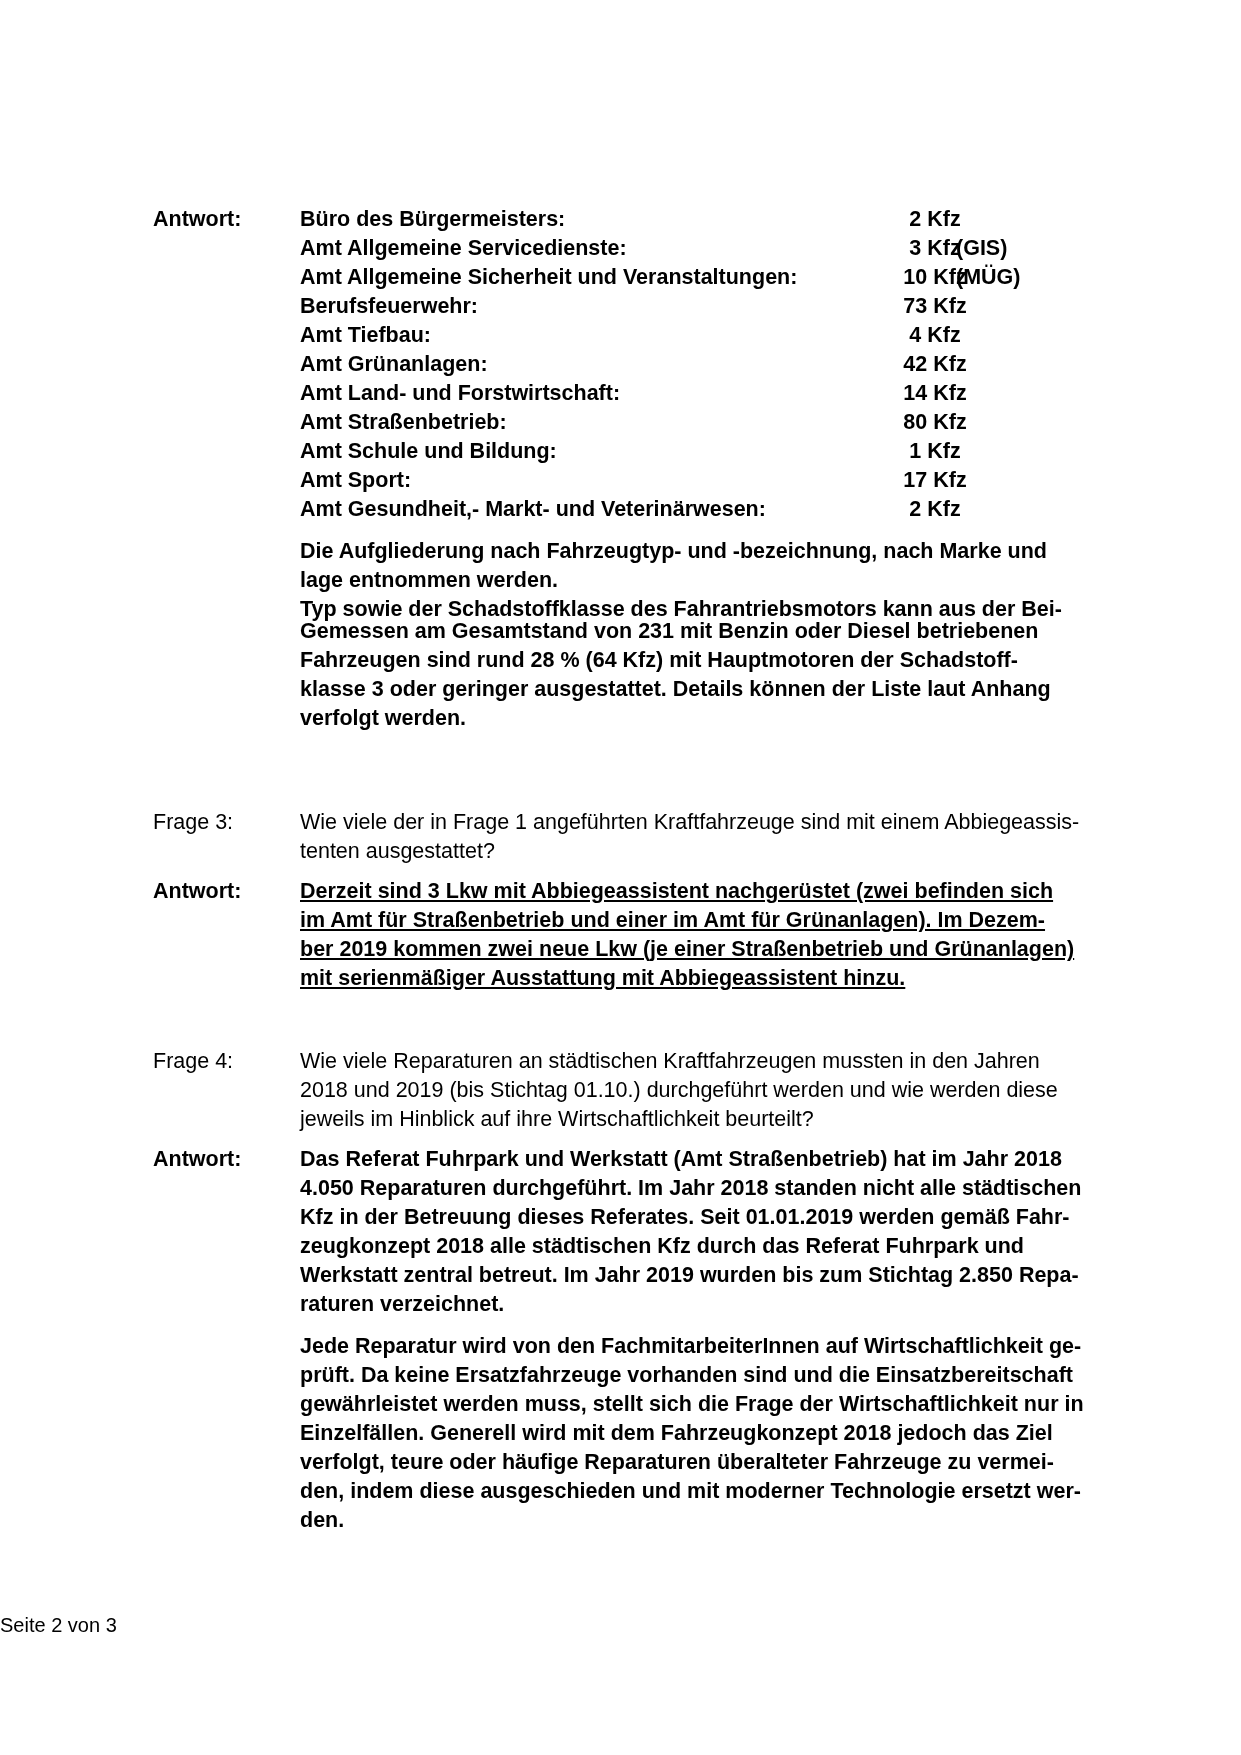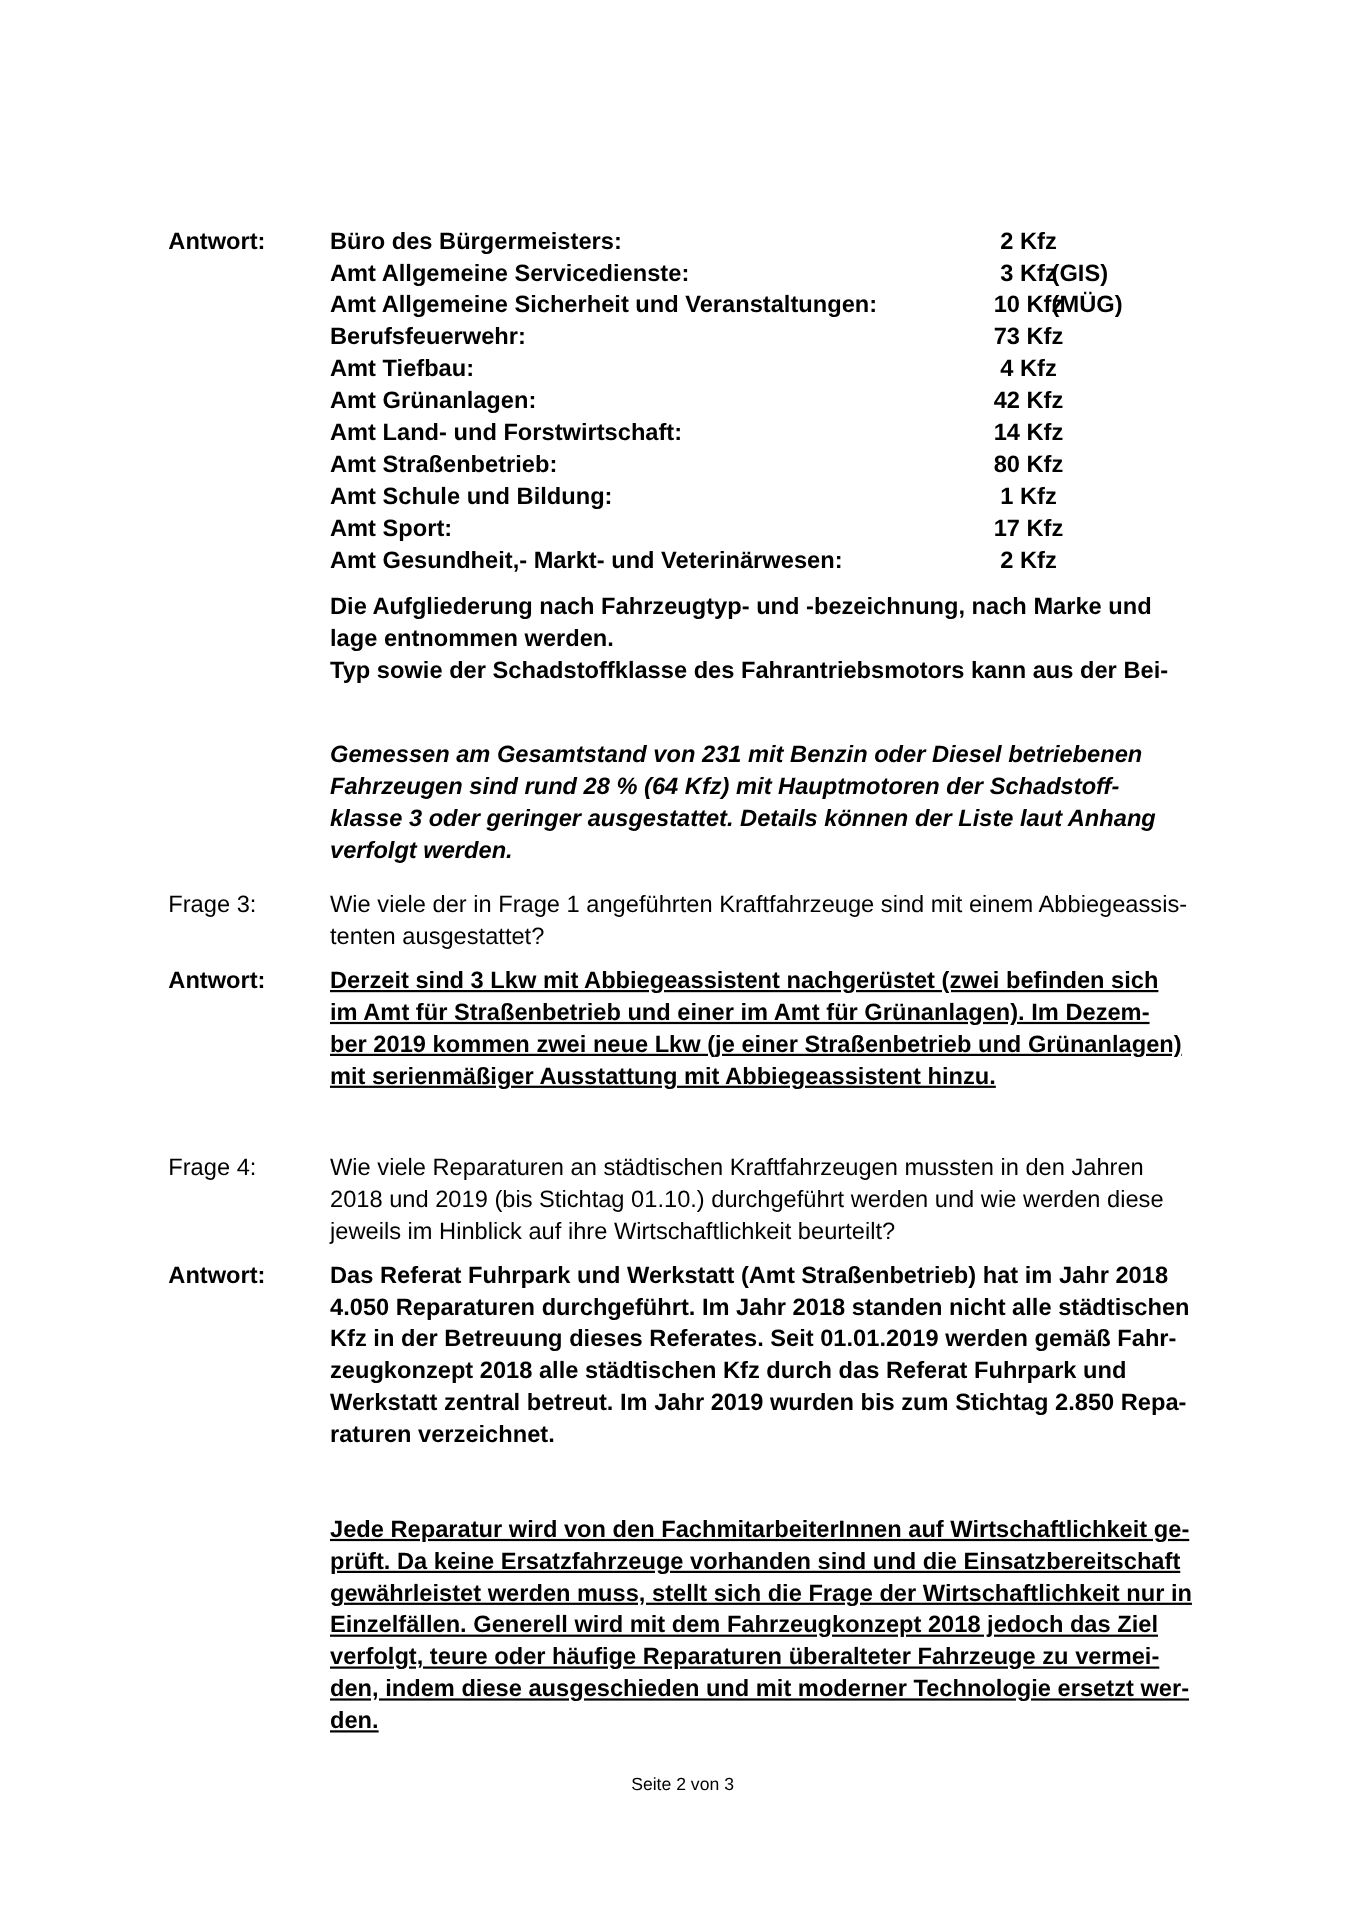--- a/index.html
+++ b/index.html
@@ -11,21 +11,21 @@
   .page { position: absolute; left: 0; top: 0; width: 1241px; height: 1755px; }
   .label { position: absolute; left: 153px; }
   .block { position: absolute; left: 300px; width: 860px; }
   .line { height: 29px; line-height: 29px; white-space: nowrap; }
   .bold { font-weight: bold; }
   .normal { font-weight: normal; }
   .kfz-row { position: relative; height: 29px; line-height: 29px; white-space: nowrap; font-weight: bold; }
   .kfz-name { position: absolute; left: 0; }
   .kfz-val { position: absolute; left: 600px; width: 70px; text-align: center; }
   .kfz-suffix { position: absolute; left: 656px; }
-  .footer { position: absolute; top: 1614px; left: 0; width: 1241px; text-align: center; font-size: 16px; }
+  .footer { position: absolute; top: 1614px; left: 0; width: 1241px; text-align: left; font-size: 20px; }
 </style>
 </head>
 <body>
 
 <div class="page">
 
   <div class="label bold line" style="top:205px;">Antwort:</div>
   <div class="block" style="top:205px;">
     <div class="kfz-row">
       <span class="kfz-name">Büro des Bürgermeisters:</span>
@@ -82,21 +82,21 @@
       <span class="kfz-val">2 Kfz</span>
       <span class="kfz-suffix"></span>
     </div>
   </div>
 
   <div class="block bold" style="top:537px;">
     <div class="line">Die Aufgliederung nach Fahrzeugtyp- und -bezeichnung, nach Marke und</div>
     <div class="line">lage entnommen werden.</div>
     <div class="line">Typ sowie der Schadstoffklasse des Fahrantriebsmotors kann aus der Bei-</div>
   </div>
-  <div class="block bold" style="top:672px;font-style:italic;">
+  <div class="block bold" style="top:617px;">
     <div class="line">Gemessen am Gesamtstand von 231 mit Benzin oder Diesel betriebenen</div>
     <div class="line">Fahrzeugen sind rund 28 % (64 Kfz) mit Hauptmotoren der Schadstoff-</div>
     <div class="line">klasse 3 oder geringer ausgestattet. Details können der Liste laut Anhang</div>
     <div class="line">verfolgt werden.</div>
   </div>
 
   <div class="label normal line" style="top:808px;">Frage 3:</div>
   <div class="block normal" style="top:808px;">
     <div class="line">Wie viele der in Frage 1 angeführten Kraftfahrzeuge sind mit einem Abbiegeassis-</div>
     <div class="line">tenten ausgestattet?</div>
@@ -119,21 +119,21 @@
 
   <div class="label bold line" style="top:1145px;">Antwort:</div>
   <div class="block bold" style="top:1145px;">
     <div class="line">Das Referat Fuhrpark und Werkstatt (Amt Straßenbetrieb) hat im Jahr 2018</div>
     <div class="line">4.050 Reparaturen durchgeführt. Im Jahr 2018 standen nicht alle städtischen</div>
     <div class="line">Kfz in der Betreuung dieses Referates. Seit 01.01.2019 werden gemäß Fahr-</div>
     <div class="line">zeugkonzept 2018 alle städtischen Kfz durch das Referat Fuhrpark und</div>
     <div class="line">Werkstatt zentral betreut. Im Jahr 2019 wurden bis zum Stichtag 2.850 Repa-</div>
     <div class="line">raturen verzeichnet.</div>
   </div>
-  <div class="block bold" style="top:1376px;text-decoration:underline;">
+  <div class="block bold" style="top:1332px;">
     <div class="line">Jede Reparatur wird von den FachmitarbeiterInnen auf Wirtschaftlichkeit ge-</div>
     <div class="line">prüft. Da keine Ersatzfahrzeuge vorhanden sind und die Einsatzbereitschaft</div>
     <div class="line">gewährleistet werden muss, stellt sich die Frage der Wirtschaftlichkeit nur in</div>
     <div class="line">Einzelfällen. Generell wird mit dem Fahrzeugkonzept 2018 jedoch das Ziel</div>
     <div class="line">verfolgt, teure oder häufige Reparaturen überalteter Fahrzeuge zu vermei-</div>
     <div class="line">den, indem diese ausgeschieden und mit moderner Technologie ersetzt wer-</div>
     <div class="line">den.</div>
   </div>
 
   <div class="footer">Seite 2 von 3</div>

